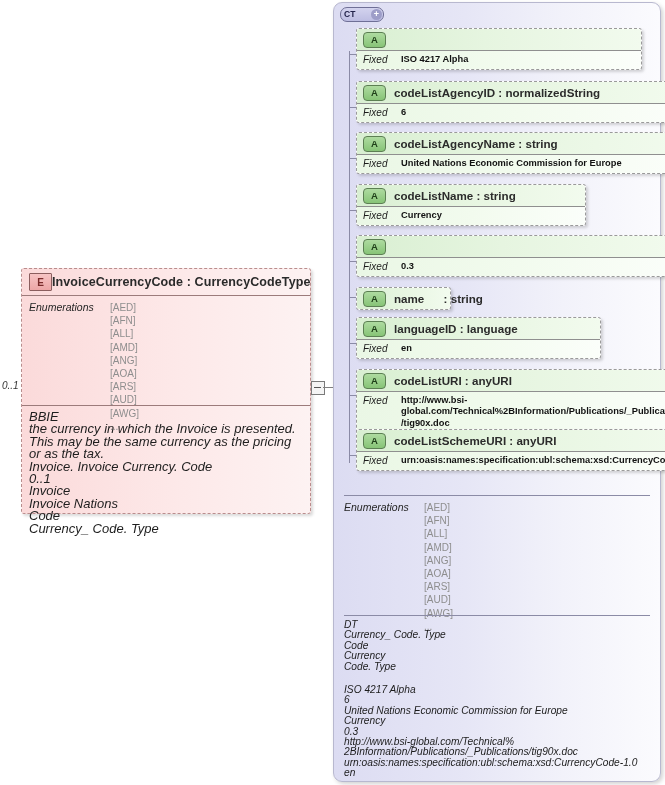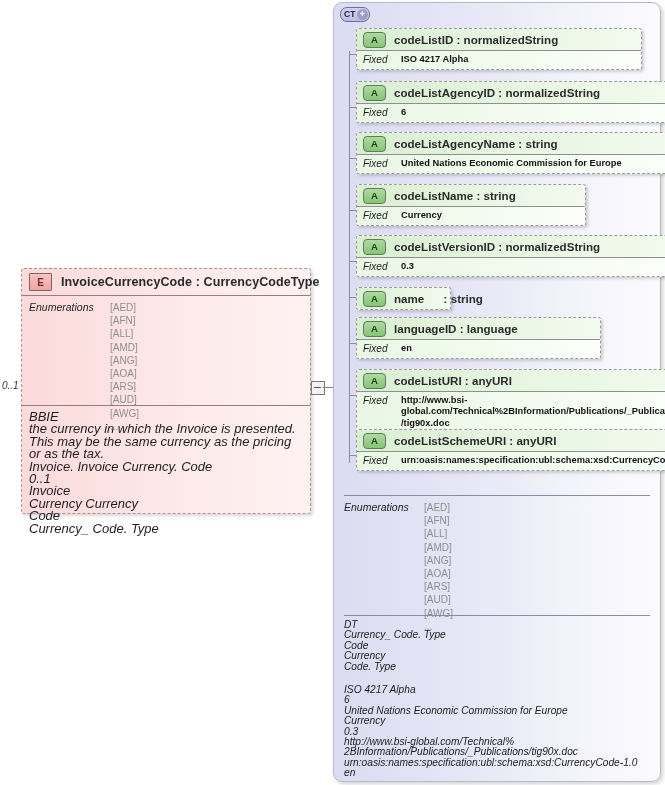--- a/index.html
+++ b/index.html
@@ -31,21 +31,21 @@
     border-bottom:1px solid #9c7b7b;
   }
   .ico-e{
     width:21px;height:16px;border:1px solid #8b5e5e;
     background:linear-gradient(to bottom,#f6c4c4,#eda6a6);
     color:#7a2b2b;font-size:10px;font-weight:bold;
     display:flex;align-items:center;justify-content:center;
     border-radius:1px;flex:0 0 auto;
   }
   #element-title{
-    margin-left:9px;font-size:12.5px;font-weight:bold;color:#2a2a2a;
+    font-size:12.5px;font-weight:bold;color:#2a2a2a;
     letter-spacing:.1px;white-space:nowrap;
   }
   #element-enum-block{
     position:absolute;left:0;top:26px;right:0;height:110px;
     padding:6px 0 0 7px;
   }
   .enum-label{
     font-style:italic;font-size:10.5px;color:#262626;
     position:absolute;left:7px;top:6px;width:80px;
   }
@@ -86,21 +86,21 @@
     border:1px solid #b8b8cf;
     background:linear-gradient(to right,#dcdcf2 0%,#e6e6f6 40%,#f2f2fa 70%,#fbfbfe 100%);
     border-radius:9px;
     box-shadow:2px 2px 4px rgba(0,0,0,.18);
   }
   #ct-header{
     position:absolute;left:0;top:0;height:22px;
     display:flex;align-items:center;padding-left:6px;
   }
   .ico-ct{
-    position:relative;width:30px;height:15px;border:1px solid #6f6f96;
+    position:relative;width:44px;height:15px;border:1px solid #6f6f96;
     border-radius:7px;background:linear-gradient(to bottom,#d3d3ee,#bdbde2);
     display:flex;align-items:center;font-size:8.5px;font-weight:bold;
     color:#22224a;padding-left:3px;box-sizing:border-box;flex:0 0 auto;
   }
   .ico-ct .plus{
     position:absolute;right:1px;top:1px;width:11px;height:11px;border-radius:50%;
     background:#9d9dc8;color:#fff;font-size:9px;line-height:10px;text-align:center;
     font-weight:bold;
   }
   #ct-title{
@@ -198,21 +198,21 @@
           <div>...</div>
         </div>
     </div>
 
     <div id="element-doc">
         <div>BBIE</div>
         <div>the currency in which the Invoice is presented. This may be the same currency as the pricing or as the tax.</div>
         <div>Invoice. Invoice Currency. Code</div>
         <div>0..1</div>
         <div>Invoice</div>
-        <div>Currency Currency</div>
+        <div>Invoice Nations</div>
         <div>Code</div>
         <div>Currency_ Code. Type</div>
       </div>
   </div>
 
   <div id="cardinality">0..1</div>
 
   <div class="conn-line abs" id="conn-h1"></div>
   <div id="conn-box"></div>
   <div class="conn-line abs" id="conn-h2"></div>
@@ -236,21 +236,20 @@
         <div class="tree-branch" style="top: 294px;"></div>
         <div class="tree-branch" style="top: 340px;"></div>
         <div class="tree-branch" style="top: 392px;"></div>
         <div class="tree-branch" style="top: 452px;"></div>
       </div>
 
     <div id="attr-container">
         <div class="attr" style="left: 22px; top: 25px; width: 286px;">
           <div class="attr-head">
             <div class="ico-a">A</div>
-            <div class="attr-name">codeListID : normalizedString</div>
           </div>
           <div class="attr-body">
             <div class="fixed-lab">Fixed</div>
             <div class="fixed-val">ISO 4217 Alpha</div>
           </div>
         </div>
         <div class="attr" style="left: 22px; top: 78px; width: 326px;">
           <div class="attr-head">
             <div class="ico-a">A</div>
             <div class="attr-name">codeListAgencyID : normalizedString</div>
@@ -276,21 +275,20 @@
             <div class="attr-name">codeListName : string</div>
           </div>
           <div class="attr-body">
             <div class="fixed-lab">Fixed</div>
             <div class="fixed-val">Currency</div>
           </div>
         </div>
         <div class="attr" style="left: 22px; top: 232px; width: 324px;">
           <div class="attr-head">
             <div class="ico-a">A</div>
-            <div class="attr-name">codeListVersionID : normalizedString</div>
           </div>
           <div class="attr-body">
             <div class="fixed-lab">Fixed</div>
             <div class="fixed-val">0.3</div>
           </div>
         </div>
         <div class="attr no-body" style="left: 22px; top: 284px; width: 95px;">
           <div class="attr-head">
             <div class="ico-a">A</div>
             <div class="attr-name">name      : string</div>

